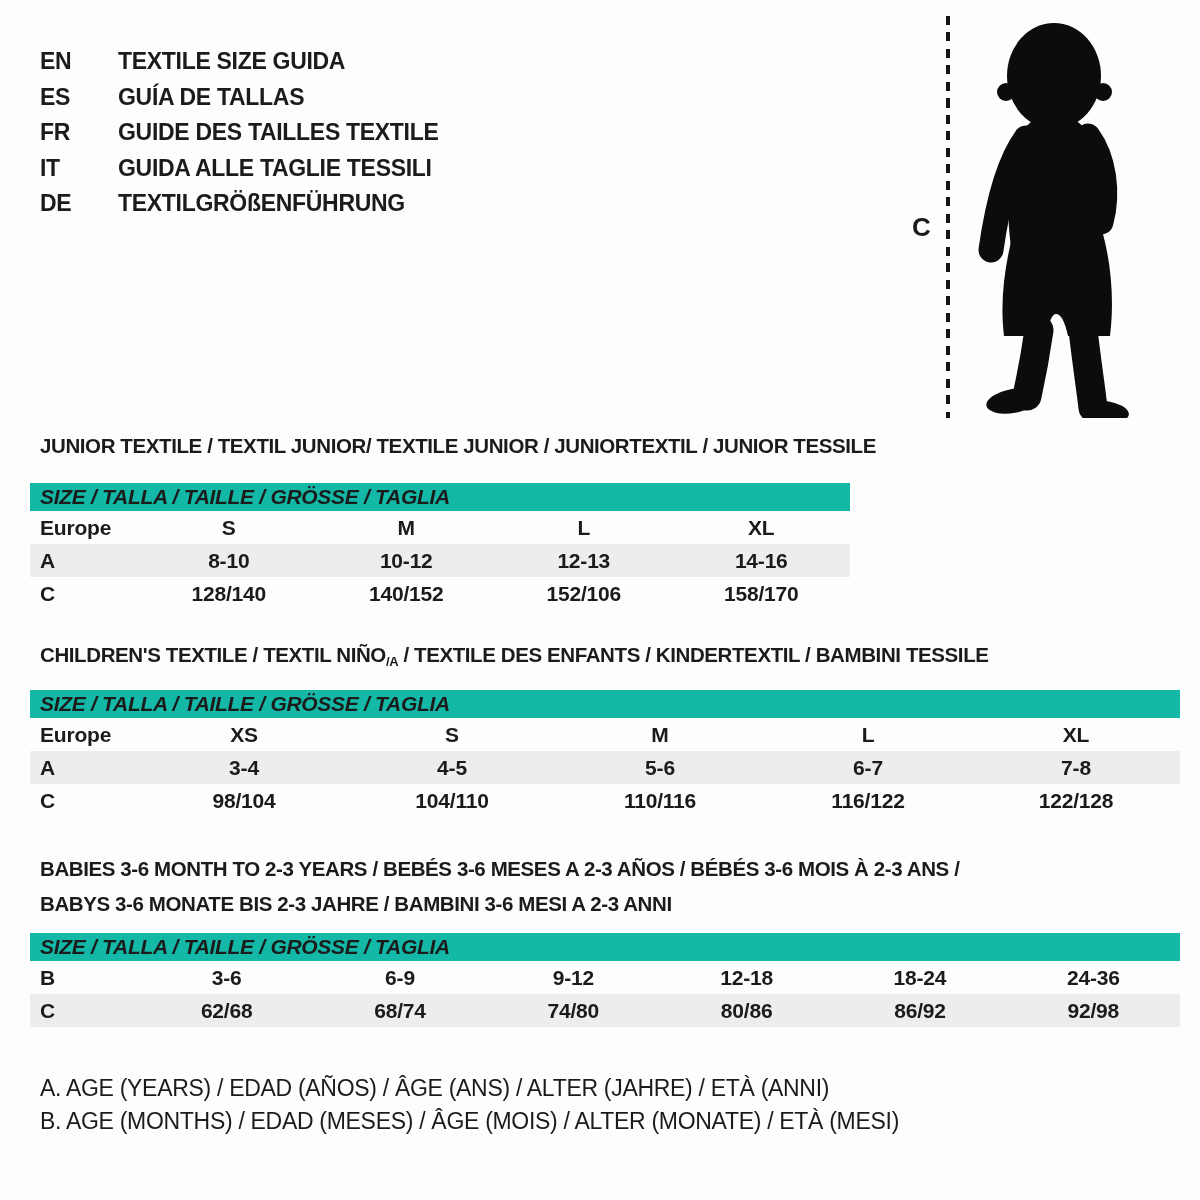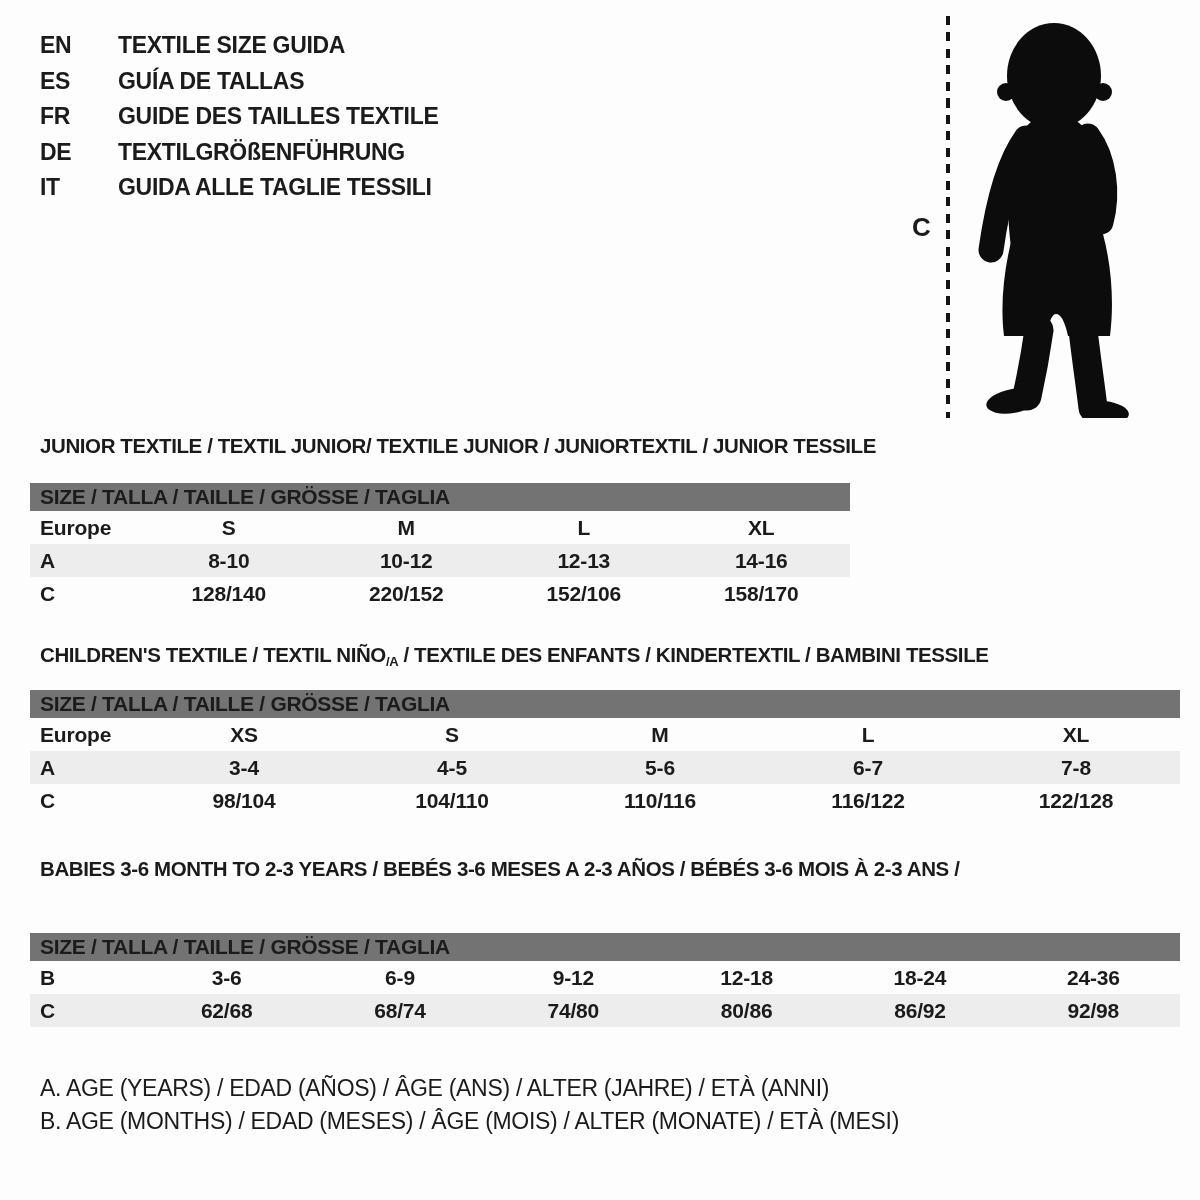--- a/index.html
+++ b/index.html
@@ -1,21 +1,21 @@
 <!DOCTYPE html>
 <html><head>
 <meta charset="utf-8">
 <style>
   html,body{margin:0;padding:0;background:#ffffff;}
   .canvas{
     position:relative;width:1200px;height:1200px;background:#fdfdfd;
     font-family:"Liberation Sans",sans-serif;color:#1b1b1b;overflow:hidden;
   }
   
-  .lang-list{position:absolute;left:40px;top:28px;}
+  .lang-list{position:absolute;left:40px;top:44px;}
   .lang-row{display:flex;height:35.5px;align-items:center;}
   .lang-code,.lang-label{font-weight:bold;font-size:23px;letter-spacing:-0.3px;white-space:nowrap;}
   .lang-code{width:78px;}
   
   .dashed-line{
     position:absolute;left:946px;top:16px;width:4px;height:402px;
     background:repeating-linear-gradient(to bottom,#141414 0 9px,transparent 9px 16.5px);
   }
   .measure-label{position:absolute;left:912px;top:212px;font-size:26px;font-weight:bold;}
   .baby{position:absolute;left:966px;top:16px;}
@@ -24,22 +24,22 @@
   .t1-title{top:434px;}
   .t2-title{top:643px;text-align:center;}
   .t3-title{top:851px;line-height:35px;}
   .subscript{font-size:13px;vertical-align:-4px;}
   
   .size-table{position:absolute;left:30px;}
   .pos-t1{top:483px;width:820px;}
   .pos-t2{top:690px;width:1150px;}
   .pos-t3{top:933px;width:1150px;}
   .band{
-    height:28px;background:#737373;font-weight:bold;font-size:21px;line-height:28px;
-    padding-left:10px;box-sizing:border-box;letter-spacing:-0.3px;
+    height:28px;background:#14b8a6;font-weight:bold;font-size:21px;line-height:28px;
+    padding-left:10px;box-sizing:border-box;letter-spacing:-0.3px;font-style:italic;
   }
   .t-row{display:flex;height:33px;align-items:center;font-weight:bold;font-size:21px;letter-spacing:-0.2px;}
   .t-row.shaded{background:#ededed;}
   .rlabel{width:110px;padding-left:10px;box-sizing:border-box;text-align:left;}
   .cell{flex:1;text-align:center;}
   
   .legend{position:absolute;left:40px;top:1072px;}
   .legend-row{height:33px;display:flex;align-items:center;font-weight:normal;font-size:23px;letter-spacing:-0.3px;white-space:nowrap;}
 </style>
 </head>
@@ -54,26 +54,26 @@
     </div>
     <div class="lang-row">
       <span class="lang-code">ES</span>
       <span class="lang-label">GUÍA DE TALLAS</span>
     </div>
     <div class="lang-row">
       <span class="lang-code">FR</span>
       <span class="lang-label">GUIDE DES TAILLES TEXTILE</span>
     </div>
     <div class="lang-row">
+      <span class="lang-code">IT</span>
+      <span class="lang-label">GUIDA ALLE TAGLIE TESSILI</span>
+    </div>
+    <div class="lang-row">
       <span class="lang-code">DE</span>
       <span class="lang-label">TEXTILGRÖßENFÜHRUNG</span>
-    </div>
-    <div class="lang-row">
-      <span class="lang-code">IT</span>
-      <span class="lang-label">GUIDA ALLE TAGLIE TESSILI</span>
     </div>
   </div>
 
   <div class="dashed-line"></div>
   <div class="measure-label">C</div>
   <svg class="baby" width="180" height="402" viewBox="0 0 180 402" aria-hidden="true">
     <g fill="#0c0c0c" stroke="none">
       <ellipse cx="88" cy="60" rx="47" ry="53"></ellipse>
       <circle cx="40" cy="76" r="9"></circle>
       <circle cx="137" cy="76" r="9"></circle>
@@ -105,21 +105,21 @@
     <div class="t-row shaded">
       <span class="rlabel">A</span>
       <span class="cell">8-10</span>
       <span class="cell">10-12</span>
       <span class="cell">12-13</span>
       <span class="cell">14-16</span>
     </div>
     <div class="t-row">
       <span class="rlabel">C</span>
       <span class="cell">128/140</span>
-      <span class="cell">220/152</span>
+      <span class="cell">140/152</span>
       <span class="cell">152/106</span>
       <span class="cell">158/170</span>
     </div>
   </div>
 
   <div class="sec-title t2-title">
     <span>CHILDREN'S TEXTILE / TEXTIL NIÑO</span><span class="subscript">/A</span><span> / TEXTILE DES ENFANTS / KINDERTEXTIL / BAMBINI TESSILE</span>
   </div>
   <div class="size-table pos-t2">
     <div class="band">SIZE / TALLA / TAILLE / GRÖSSE / TAGLIA</div>
@@ -144,20 +144,21 @@
       <span class="cell">98/104</span>
       <span class="cell">104/110</span>
       <span class="cell">110/116</span>
       <span class="cell">116/122</span>
       <span class="cell">122/128</span>
     </div>
   </div>
 
   <div class="sec-title t3-title">
     <div>BABIES 3-6 MONTH TO 2-3 YEARS / BEBÉS 3-6 MESES A 2-3 AÑOS / BÉBÉS 3-6 MOIS À 2-3 ANS /</div>
+    <div>BABYS 3-6 MONATE BIS 2-3 JAHRE / BAMBINI 3-6 MESI A 2-3 ANNI</div>
   </div>
   <div class="size-table pos-t3">
     <div class="band">SIZE / TALLA / TAILLE / GRÖSSE / TAGLIA</div>
     <div class="t-row">
       <span class="rlabel">B</span>
       <span class="cell">3-6</span>
       <span class="cell">6-9</span>
       <span class="cell">9-12</span>
       <span class="cell">12-18</span>
       <span class="cell">18-24</span>

